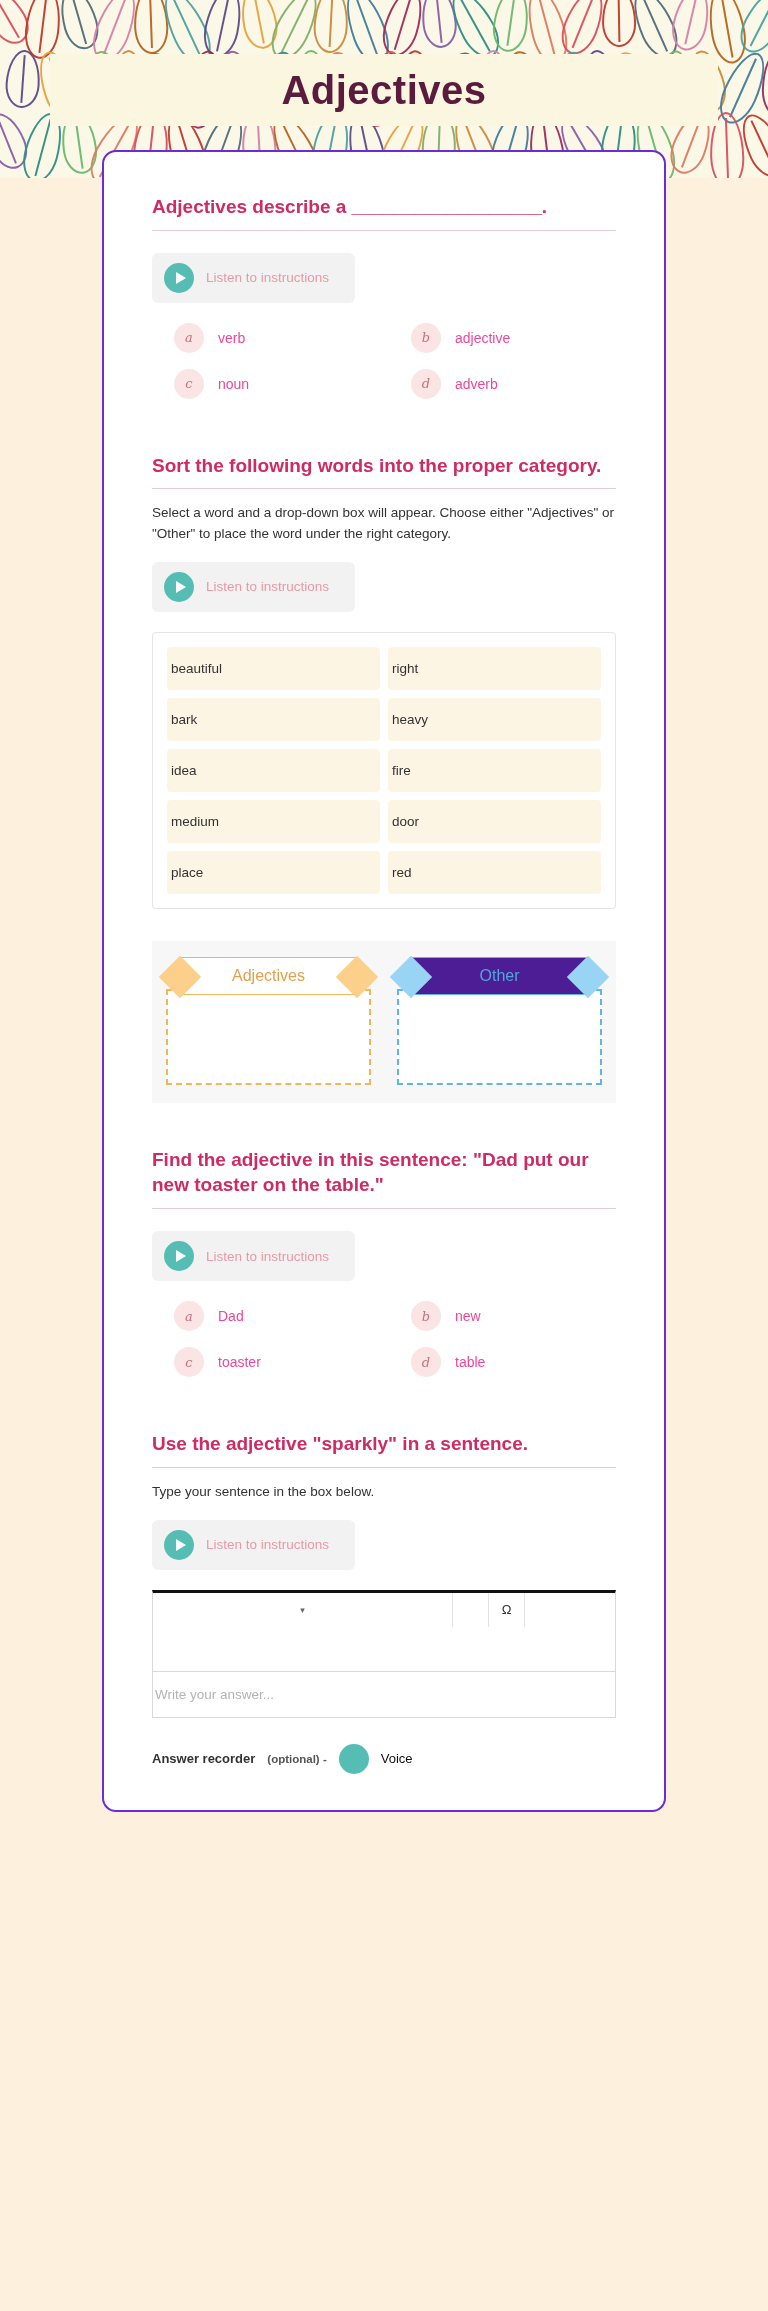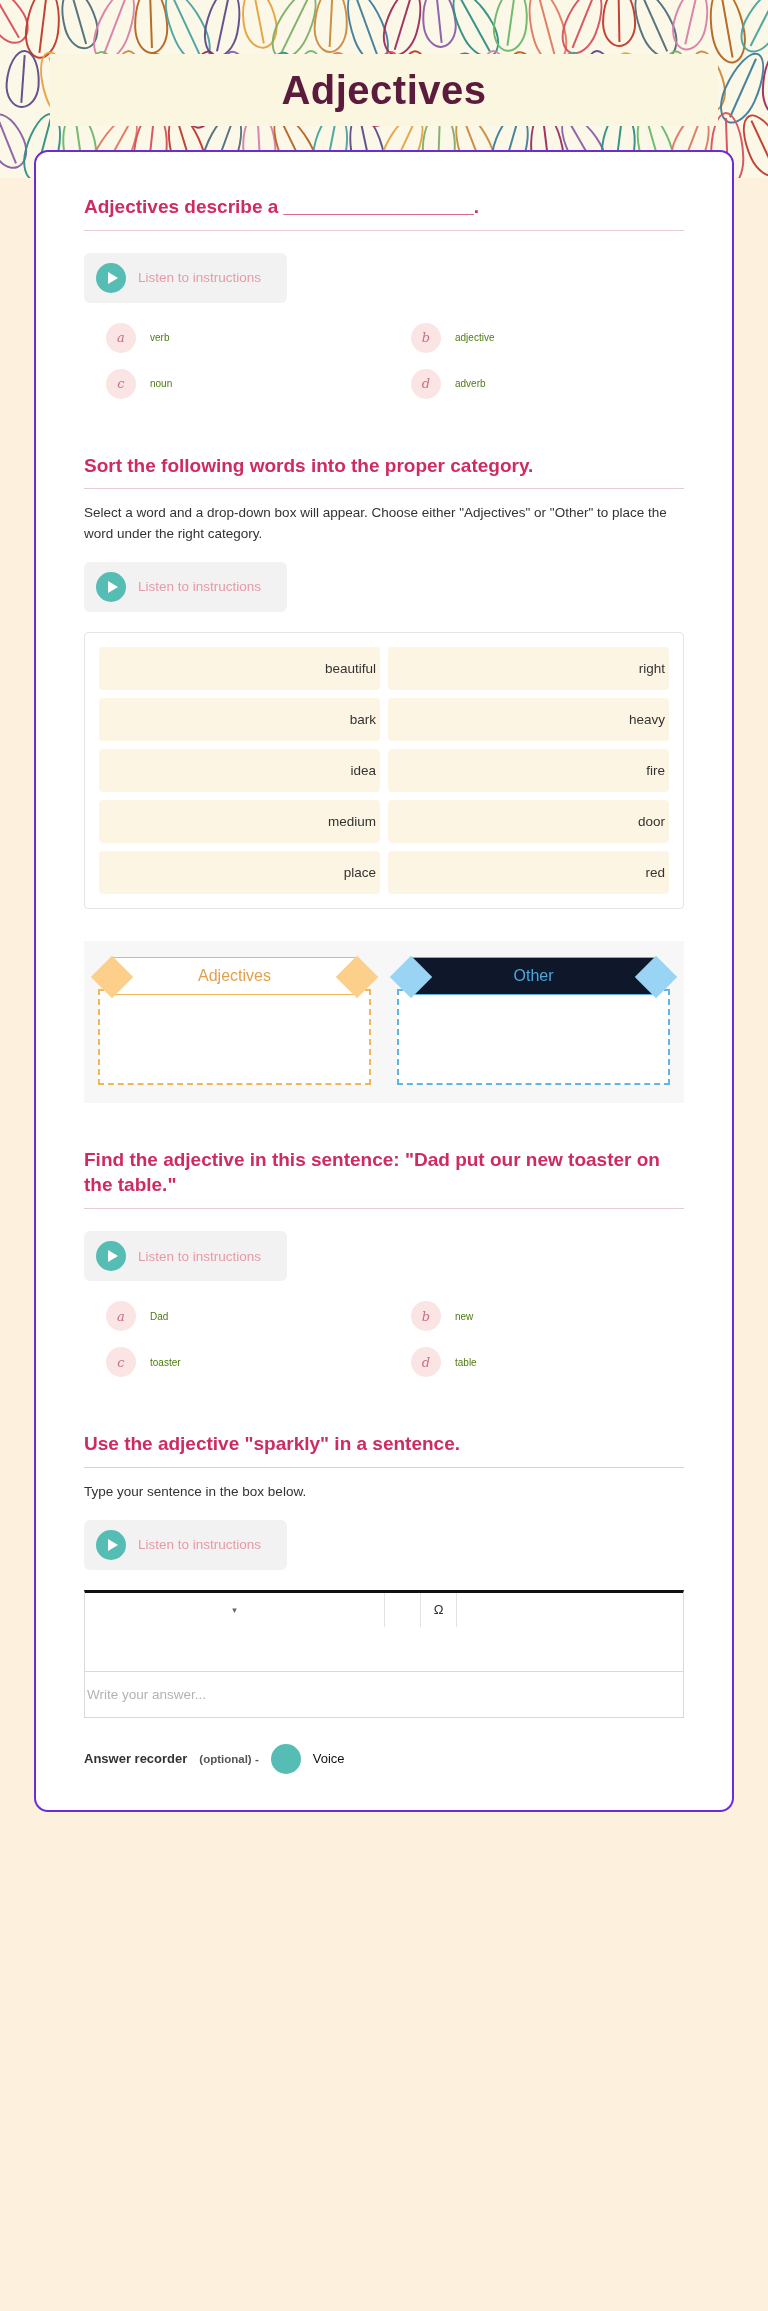--- a/index.html
+++ b/index.html
@@ -61,21 +61,21 @@
     font-size: 40px;
     letter-spacing: .5px;
     color: #5b1b3c;
     font-weight: bold;
   }
 
   
   .card {
     position: relative;
     margin: -28px auto 0 auto;
-    width: 700px;
+    width: 564px;
     background: #ffffff;
     border: 2px solid #6c2bd9;
     border-radius: 14px;
     padding: 42px 48px 36px 48px;
     z-index: 5;
   }
 
   .q-title {
     color: #cf2a63;
     font-size: 19px;
@@ -147,36 +147,36 @@
     background: #fae4e4;
     color: #c9707e;
     font-size: 13px;
     font-style: italic;
     font-family: "DejaVu Serif", serif;
     display: flex;
     align-items: center;
     justify-content: center;
     flex: 0 0 auto;
   }
-  .choice-label { font-size: 10px; color: #4d7c0f; }
+  .choice-label { font-size: 14px; color: #ec4899; }
 
   
   .wordbank {
     border: 1px solid #e4e4e4;
     border-radius: 4px;
     padding: 14px;
     display: grid;
     grid-template-columns: 1fr 1fr;
     gap: 8px;
     margin-bottom: 32px;
   }
   .word {
     background: #fdf5e4;
     border-radius: 4px;
-    text-align: right;
+    text-align: left;
     font-size: 13.5px;
     color: #333;
     padding: 14px 4px;
   }
 
   
   .dropzones {
     display: grid;
     grid-template-columns: 1fr 1fr;
     gap: 26px;
@@ -199,21 +199,21 @@
     position: absolute;
     top: 4px;
     width: 30px; height: 30px;
     transform: rotate(45deg);
     z-index: -1;
   }
   .ribbon .wing.l { left: -16px; }
   .ribbon .wing.r { right: -16px; }
   .ribbon-adj { background: #ffffff; border: 1px solid #f0b65a; color: #e2a04c; }
   .ribbon-adj .wing { background: #fcd08a; }
-  .ribbon-oth { background: #0f172a; border: 1px solid #61b4e4; color: #4fa6dd; }
+  .ribbon-oth { background: #4c1d95; border: 1px solid #61b4e4; color: #4fa6dd; }
   .ribbon-oth .wing { background: #9ad4f4; }
   .zone-box {
     height: 96px;
     border: 2px dashed #f0b65a;
     background: #fff;
     margin-top: -14px;
   }
   .zone-box.other { border-color: #61b4e4; }
 
   

